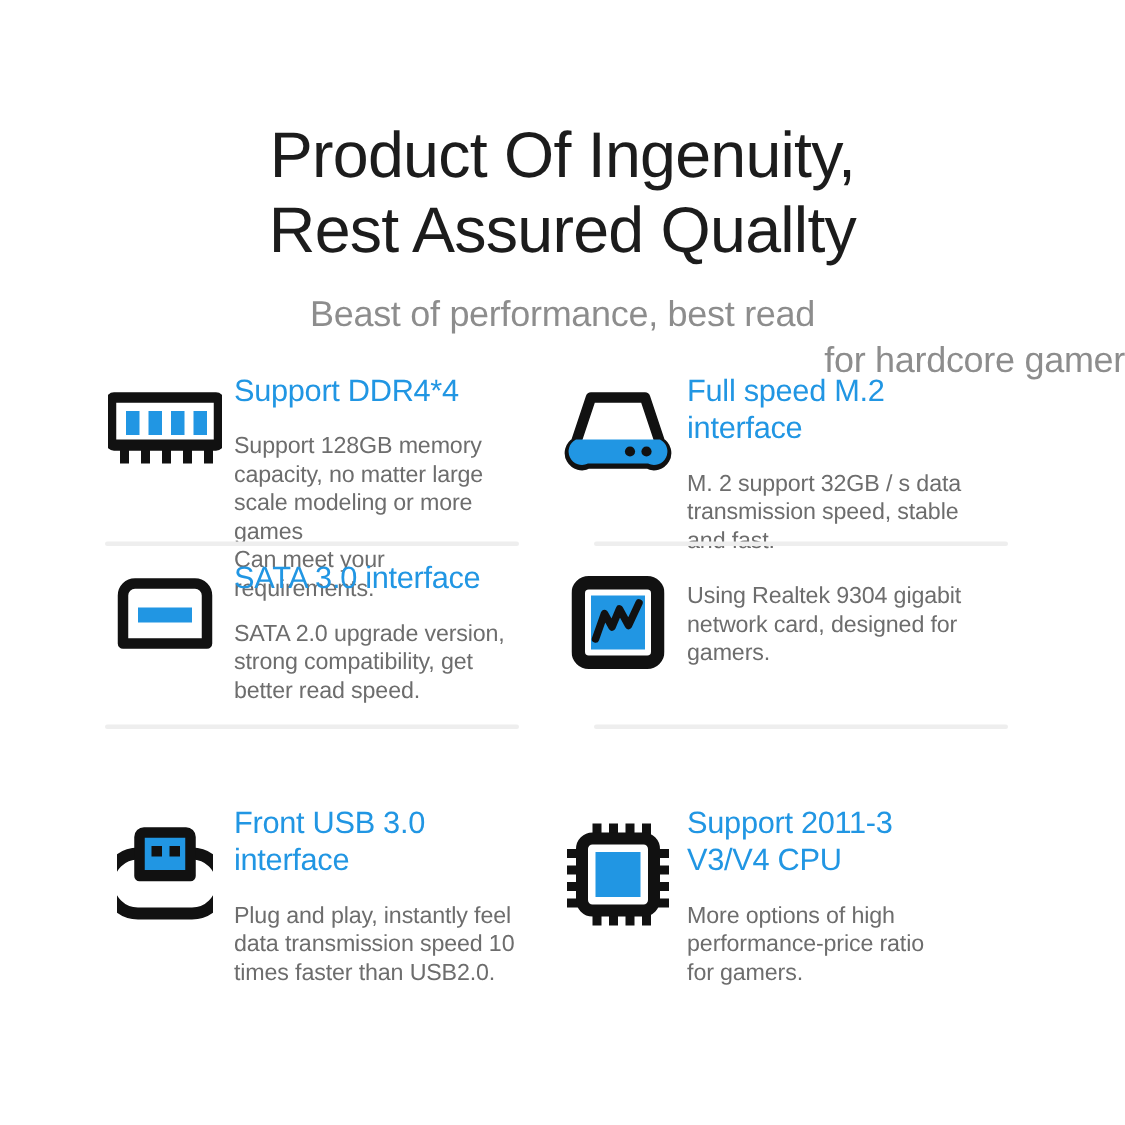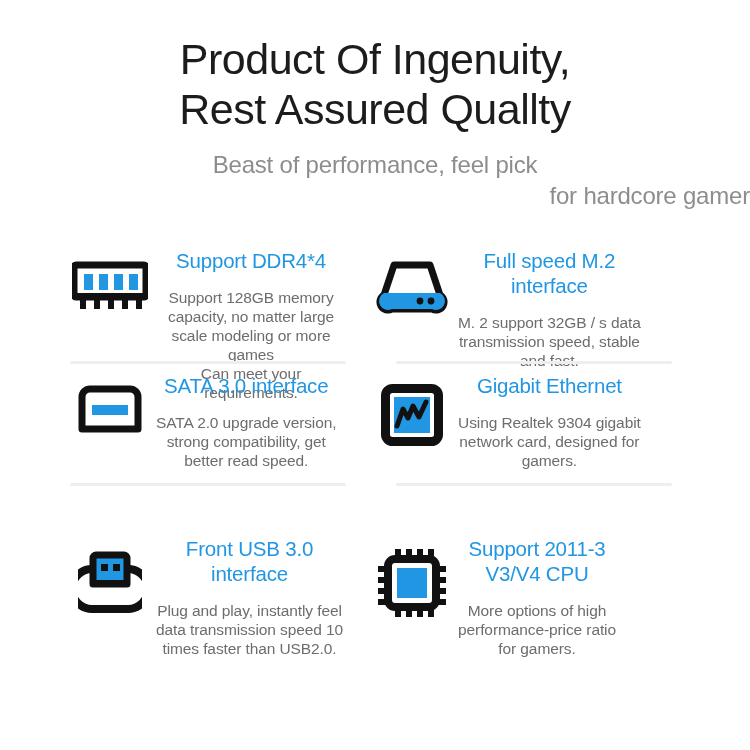--- a/index.html
+++ b/index.html
@@ -24,20 +24,21 @@
     padding-top: 34px;
     text-align: center;
   }
 
   .title {
     font-size: 43px;
     line-height: 50px;
     font-weight: 400;
     color: #1c1c1c;
     letter-spacing: -0.5px;
+    margin-top: 45px;
   }
 
   .title-line-2 { display: block; }
 
   .subtitle {
     margin-top: 15px;
     font-size: 24px;
     line-height: 31px;
     font-weight: 400;
     color: #8d8d8d;
@@ -51,21 +52,20 @@
     position: absolute;
     top: 243px;
     left: 0;
     width: 750px;
   }
 
   .feature-row {
     display: flex;
     width: 688px;
     position: relative;
-    text-align: center;
   }
 
   .feature-row.row-1 { height: 125px; }
   .feature-row.row-2 { height: 163px; }
   .feature-row.row-3 { height: 150px; }
 
   .feature-cell {
     display: flex;
     align-items: flex-start;
     width: 375px;
@@ -128,21 +128,21 @@
 <body>
 
 <div class="page">
 
   <div class="header">
     <h1 class="title">
       <span>Product Of Ingenuity,</span>
       <span class="title-line-2">Rest Assured Quallty</span>
     </h1>
     <p class="subtitle">
-      <span>Beast of performance, feel pick</span>
+      <span>Beast of performance, best read</span>
       <span class="subtitle-line-2">for hardcore gamer</span>
     </p>
   </div>
 
   <div class="features">
 
     <div class="feature-row row-1">
 
       <div class="feature-cell left">
         <div class="icon-box">
@@ -210,21 +210,20 @@
 
       <div class="feature-cell right">
         <div class="icon-box">
           <svg width="62" height="62" viewBox="0 0 62 62">
             <rect x="4.5" y="4.5" width="53" height="53" rx="7" fill="none" stroke="#111111" stroke-width="9"></rect>
             <rect x="13" y="13" width="36" height="36" fill="#2196e3"></rect>
             <path d="M16 42 L22 25 L27 34 L32 22 L38 33 L45 18" fill="none" stroke="#111111" stroke-width="5" stroke-linejoin="round" stroke-linecap="round"></path>
           </svg>
         </div>
         <div class="feature-text">
-          <div class="feature-title">Gigabit Ethernet</div>
           <div class="feature-desc">Using Realtek 9304 gigabit
 network card, designed for
 gamers.</div>
         </div>
       </div>
 
       <div class="sep left  sep-row-2"></div>
       <div class="sep right sep-row-2"></div>
     </div>
 

